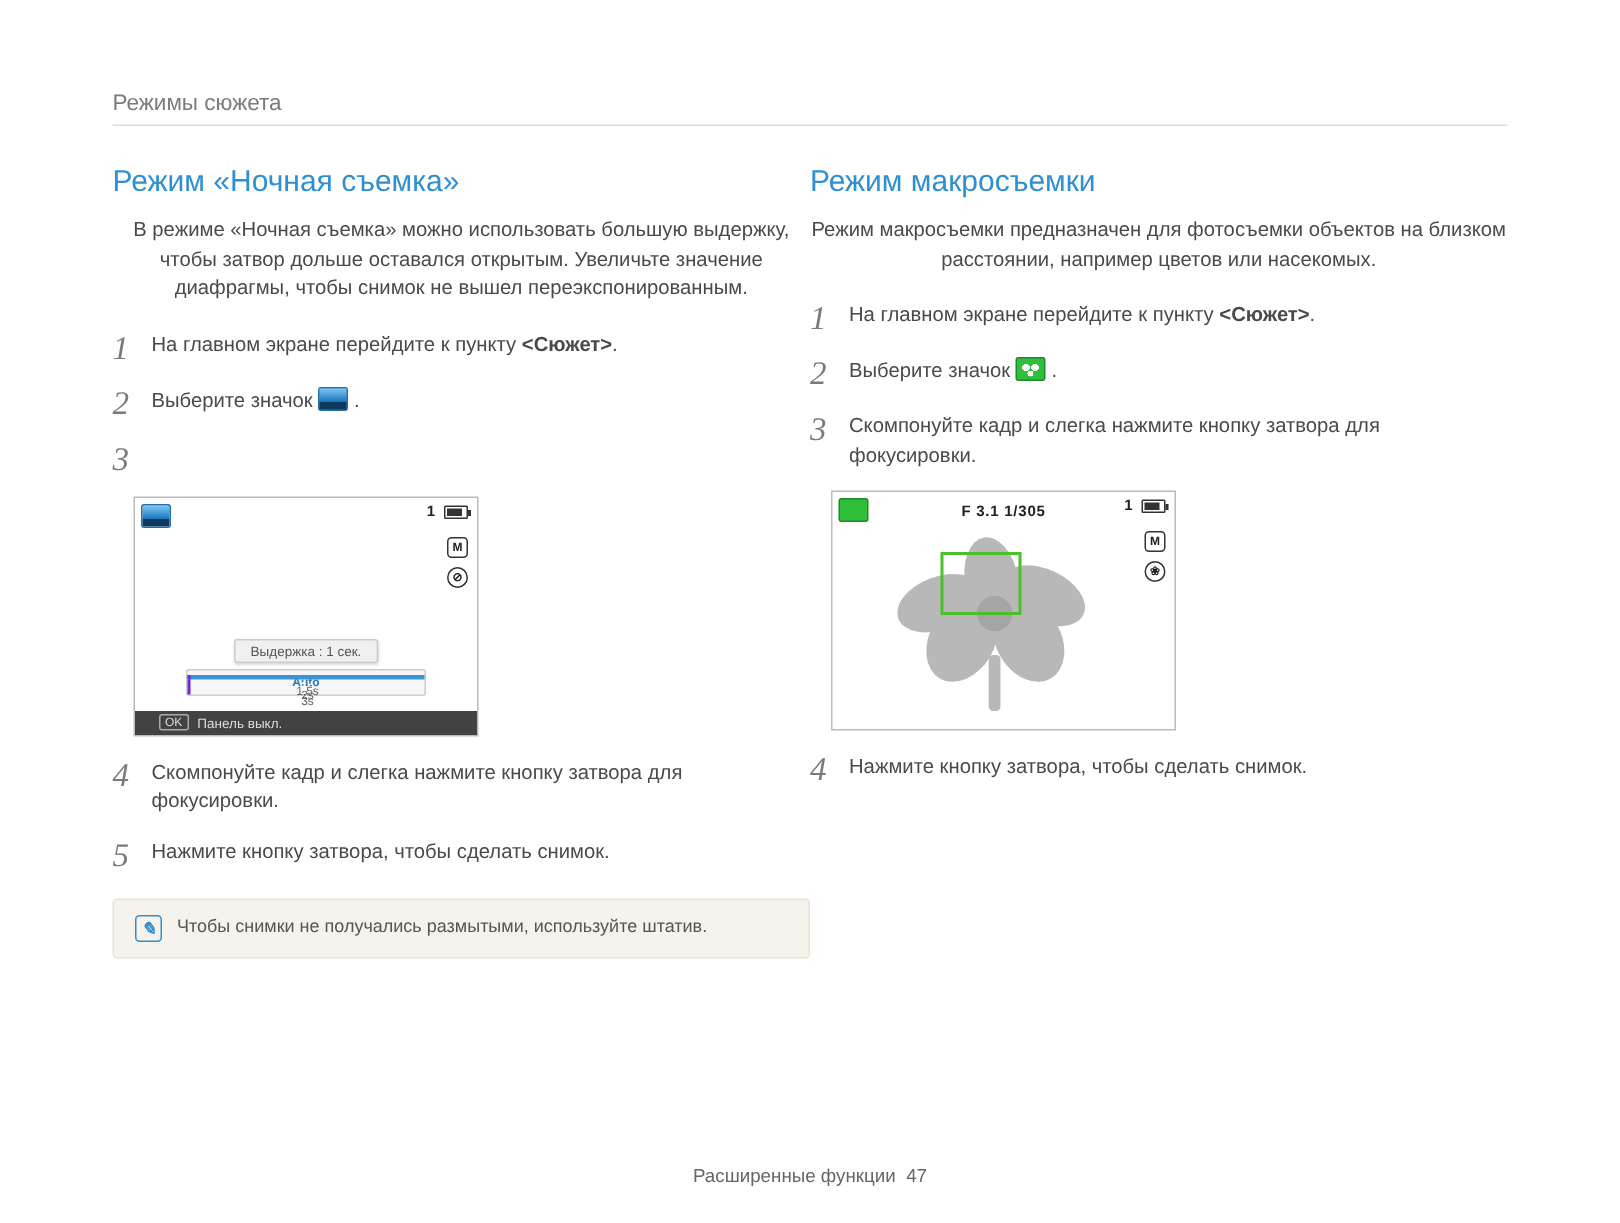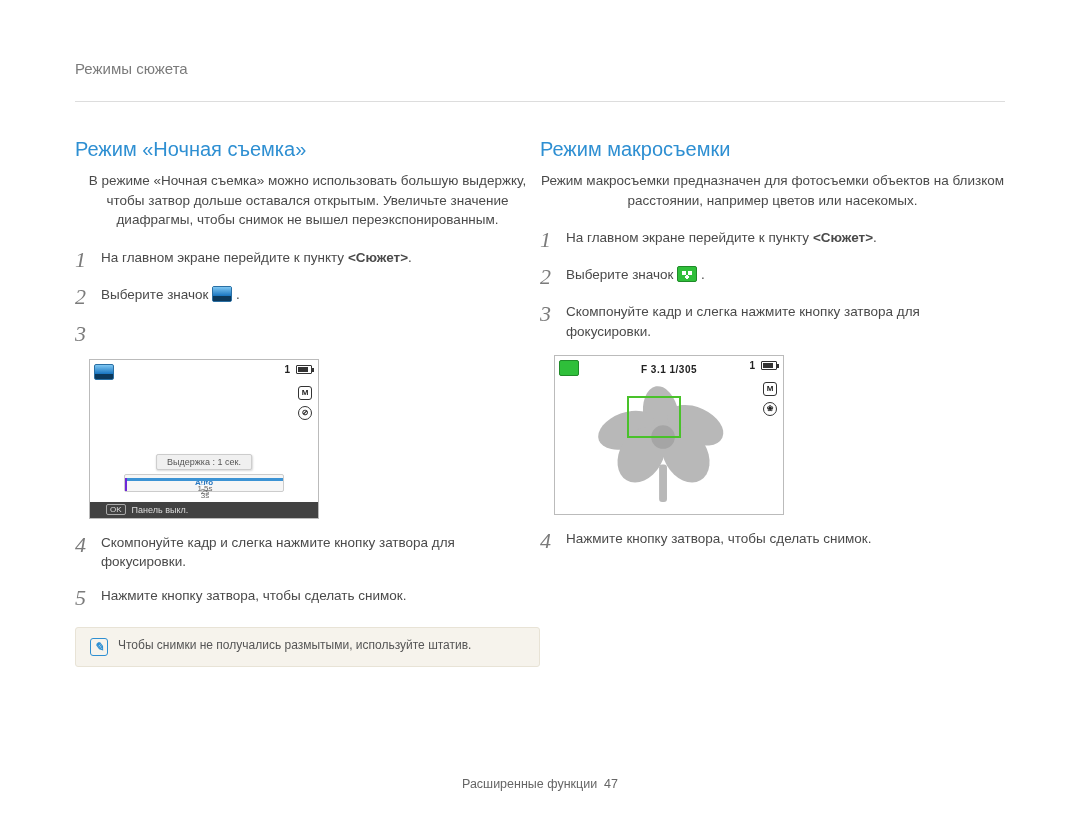--- a/index.html
+++ b/index.html
@@ -20,23 +20,23 @@
   }
   .page{
     width:100%;
     height:100%;
     padding:60px 75px 20px 75px;
     position:relative;
   }
   .breadcrumb{
     color:var(--muted);
     font-size:15px;
-    padding-bottom:24px;
+    padding-bottom:6px;
     border-bottom:1px solid #ddd;
-    margin-bottom:36px;
+    margin-bottom:26px;
   }
   .columns{
     display:flex;
   }
   .col{flex:1 1 0; min-width:0}
   h2{
     color:var(--blue);
     font-weight:400;
     font-size:20px;
     margin:0 0 10px 0;

